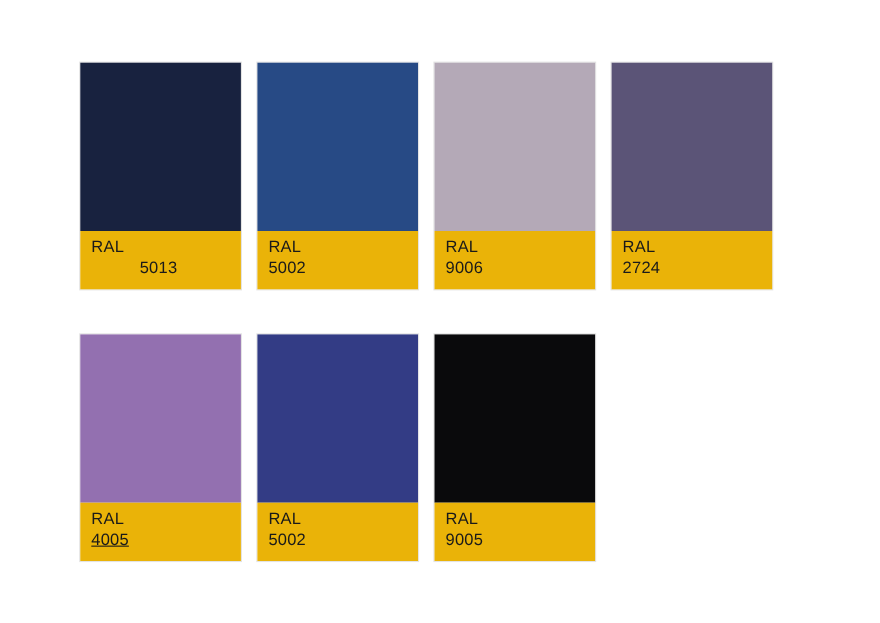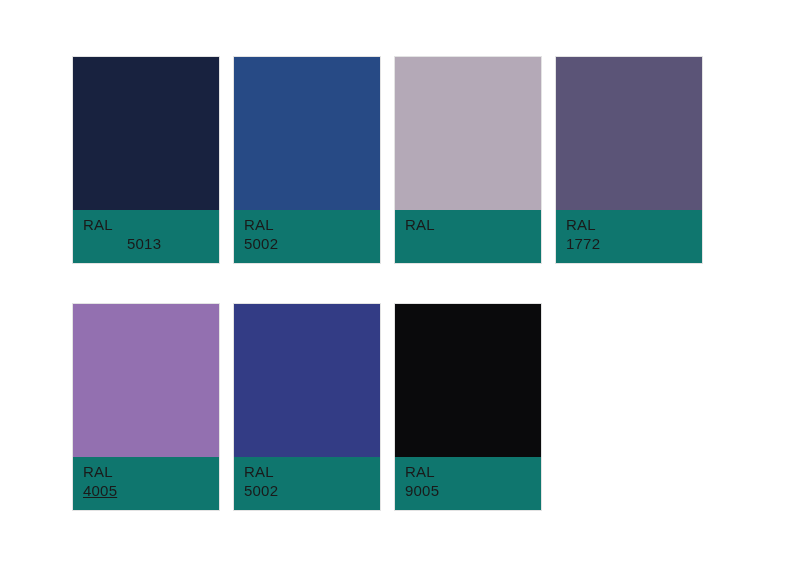--- a/index.html
+++ b/index.html
@@ -46,21 +46,21 @@
     margin-left: 72px;
   }
   .swatch-chip {
     width: 100%;
     height: 153px;
     flex: 0 0 153px;
     background: #cccccc;
   }
   .swatch-label {
     flex: 1 1 auto;
-    background: #0f766e;
+    background: #eab308;
     padding: 5px 0 0 10px;
     box-sizing: border-box;
     display: flex;
     flex-direction: column;
     justify-content: flex-start;
   }
   .swatch-label-brand,
   .swatch-label-code {
     font-family: "Liberation Sans", sans-serif;
     font-size: 15px;
@@ -90,28 +90,29 @@
       <div class="swatch-label">
         <span class="swatch-label-brand" style="color: rgb(26, 26, 26);">RAL</span>
         <span class="swatch-label-code" style="color: rgb(26, 26, 26);">5002</span>
       </div>
     </div>
 
     <div class="swatch-card" style="border-color: rgb(227, 227, 227);">
       <div class="swatch-chip" style="background-color: rgb(180, 169, 183);"></div>
       <div class="swatch-label">
         <span class="swatch-label-brand" style="color: rgb(26, 26, 26);">RAL</span>
+        <span class="swatch-label-code" style="color: rgb(26, 26, 26);">9006</span>
       </div>
     </div>
 
     <div class="swatch-card" style="border-color: rgb(227, 227, 227);">
       <div class="swatch-chip" style="background-color: rgb(91, 84, 119);"></div>
       <div class="swatch-label">
         <span class="swatch-label-brand" style="color: rgb(26, 26, 26);">RAL</span>
-        <span class="swatch-label-code" style="color: rgb(26, 26, 26);">1772</span>
+        <span class="swatch-label-code" style="color: rgb(26, 26, 26);">2724</span>
       </div>
     </div>
 
   </div>
 
   <div class="swatch-row row-bottom">
 
     <div class="swatch-card first-in-row" style="border-color: rgb(227, 227, 227);">
       <div class="swatch-chip" style="background-color: rgb(147, 112, 176);"></div>
       <div class="swatch-label">

